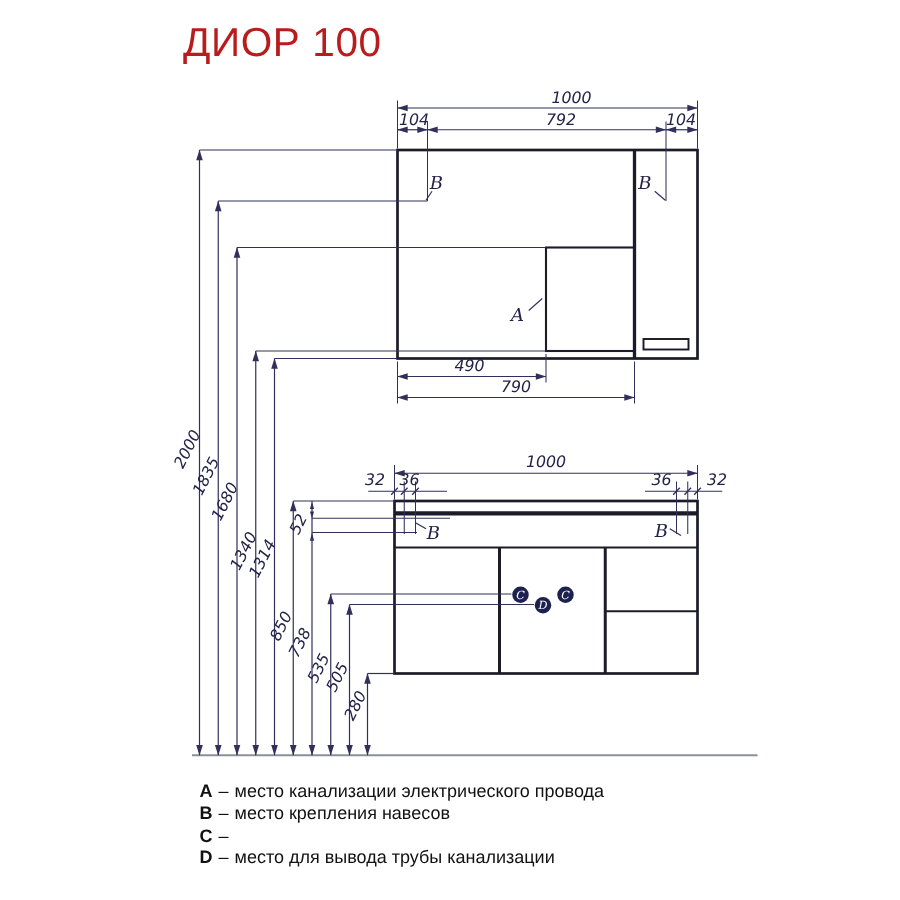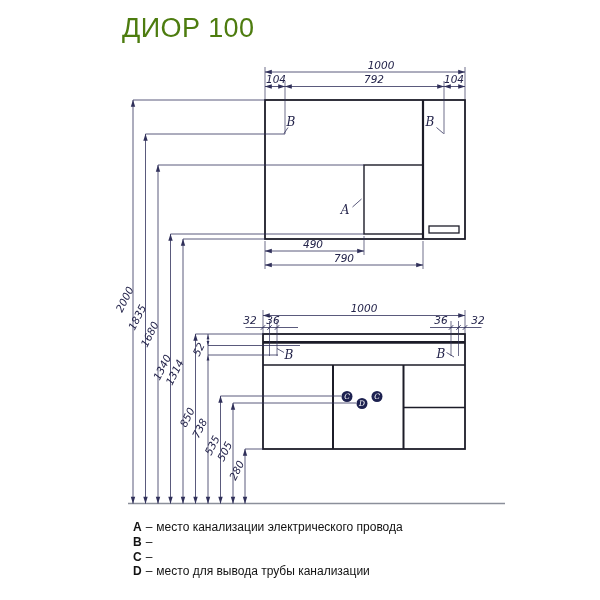--- a/index.html
+++ b/index.html
@@ -1,19 +1,19 @@
 <!DOCTYPE html>
 <html><head>
 <meta charset="utf-8">
 <style>
   html,body{margin:0;padding:0;background:#fff;}
   #stage{position:relative;width:600px;height:600px;background:#ffffff;overflow:hidden;
          font-family:"Liberation Sans",sans-serif;}
   #page-title{position:absolute;left:122px;top:13px;font-size:27px;font-weight:500;
-              letter-spacing:.4px;color:#4d7c0f;}
+              letter-spacing:.4px;color:#b91c1c;}
   svg{position:absolute;left:0;top:0;}
   .ln{stroke:#1c1c28;fill:none;}
   .dim{stroke:#30305a;stroke-width:.8;fill:none;}
   .ext{stroke:#30305a;stroke-width:.7;fill:none;}
   .dimtxt{font:italic 10.5px "DejaVu Sans",sans-serif;fill:#23234a;}
   .marktxt{font:italic 12px "DejaVu Serif",serif;fill:#23234a;}
   .ctxt{font:italic 7.5px "DejaVu Serif",serif;fill:#ffffff;}
   .legend{position:absolute;left:133px;top:520px;color:#121212;
           font-size:12px;line-height:14.8px;}
   .legend-row{display:flex;gap:4px;}
@@ -177,20 +177,21 @@
 
   <div class="legend">
     <div class="legend-row">
       <span class="legend-letter">A</span>
         <span class="legend-sep">–</span>
         <span class="legend-text">место канализации электрического провода</span>
     </div>
     <div class="legend-row">
       <span class="legend-letter">B</span>
         <span class="legend-sep">–</span>
+        <span class="legend-text">место крепления навесов</span>
     </div>
     <div class="legend-row">
       <span class="legend-letter">C</span>
         <span class="legend-sep">–</span>
     </div>
     <div class="legend-row">
       <span class="legend-letter">D</span>
         <span class="legend-sep">–</span>
         <span class="legend-text">место для вывода трубы канализации</span>
     </div>

